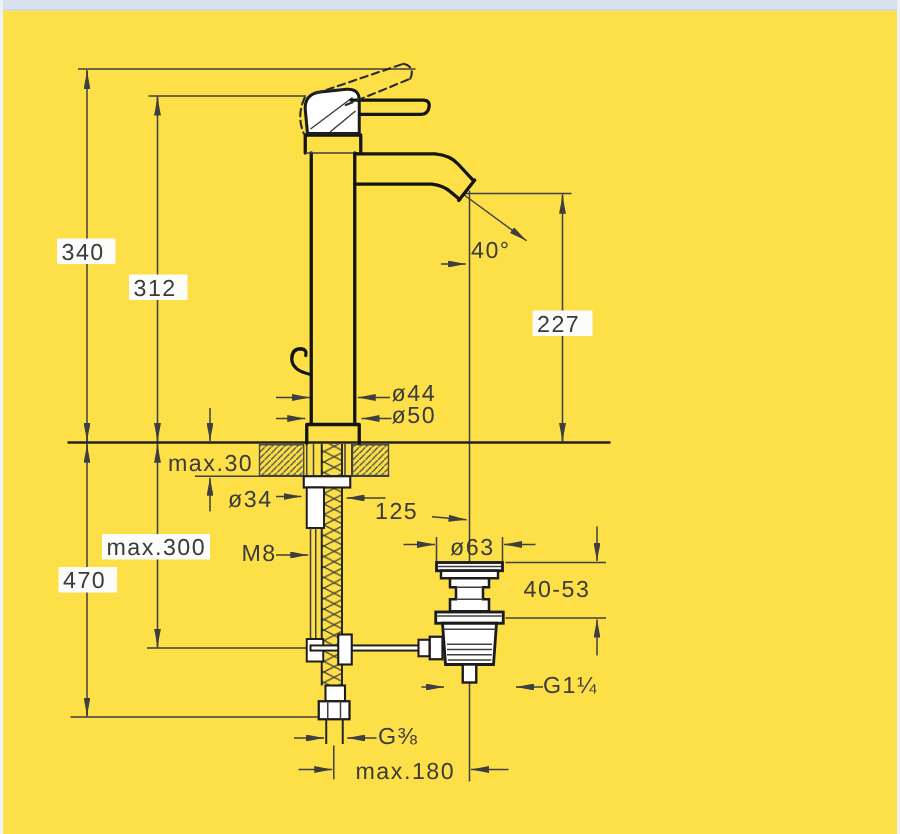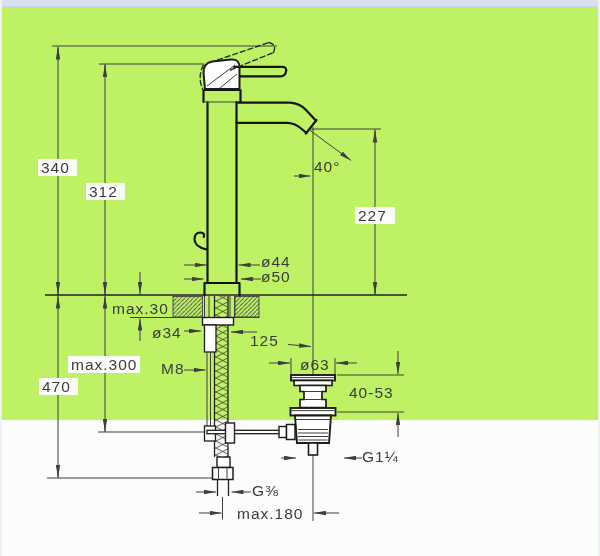--- a/index.html
+++ b/index.html
@@ -1,17 +1,17 @@
 <!DOCTYPE html>
 <html><head>
 <meta charset="utf-8">
 <style>
   html,body{margin:0;padding:0;}
   body{width:600px;height:556px;background:#fcfcfb;font-family:"Liberation Sans",sans-serif;overflow:hidden;}
-  .stage{position:relative;width:600px;height:420px;background:#bef264;}
+  .stage{position:relative;width:600px;height:556px;background:#fde047;}
   .topbar{position:absolute;left:0;top:0;width:600px;height:6px;background:#d8e1f0;border-bottom:1px solid #cbd6ea;}
   .edge{position:absolute;top:0;width:2px;height:556px;background:#eef1f7;}
   svg{position:absolute;left:0;top:0;}
   svg text{font-family:"Liberation Sans","DejaVu Sans",sans-serif;font-size:15.5px;fill:#3b3b3b;letter-spacing:1px;}
   .thin{stroke:#3f3f3f;stroke-width:1;fill:none;}
   .med{stroke:#222222;stroke-width:1.3;fill:none;}
   .thick{stroke:#141414;stroke-width:2.2;fill:none;stroke-linecap:round;}
   .dash{stroke:#2a2a2a;stroke-width:1.4;fill:none;stroke-dasharray:5 3;stroke-linecap:round;}
   .wfill{fill:#ffffff;stroke:#1c1c1c;}
   .bg{fill:#fcfcfb;}

